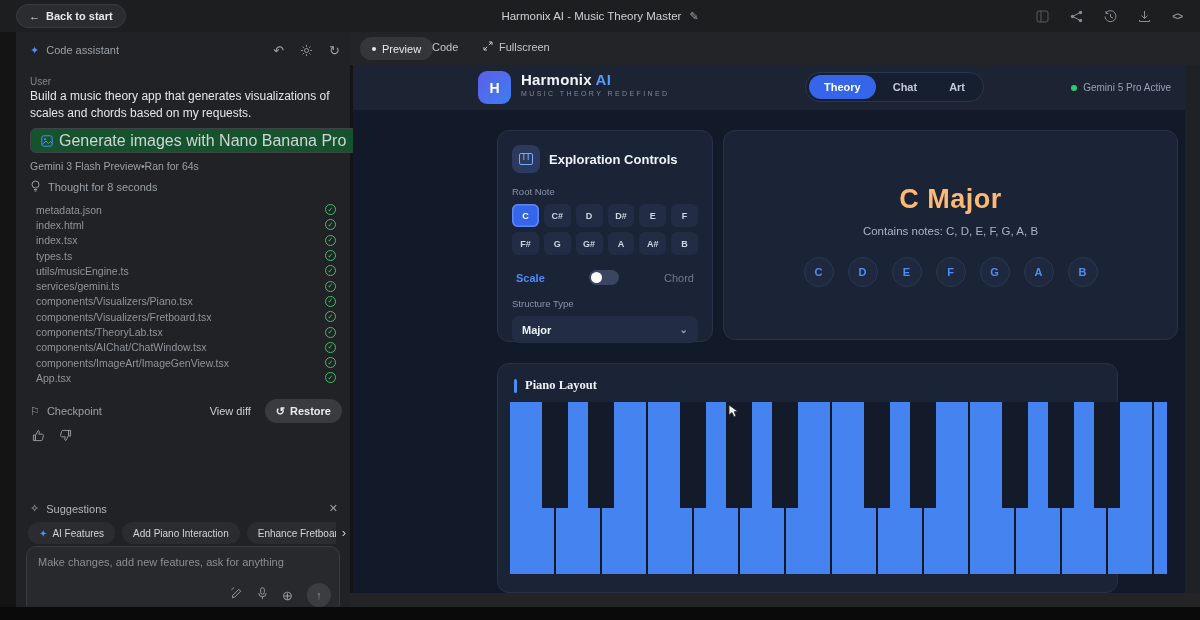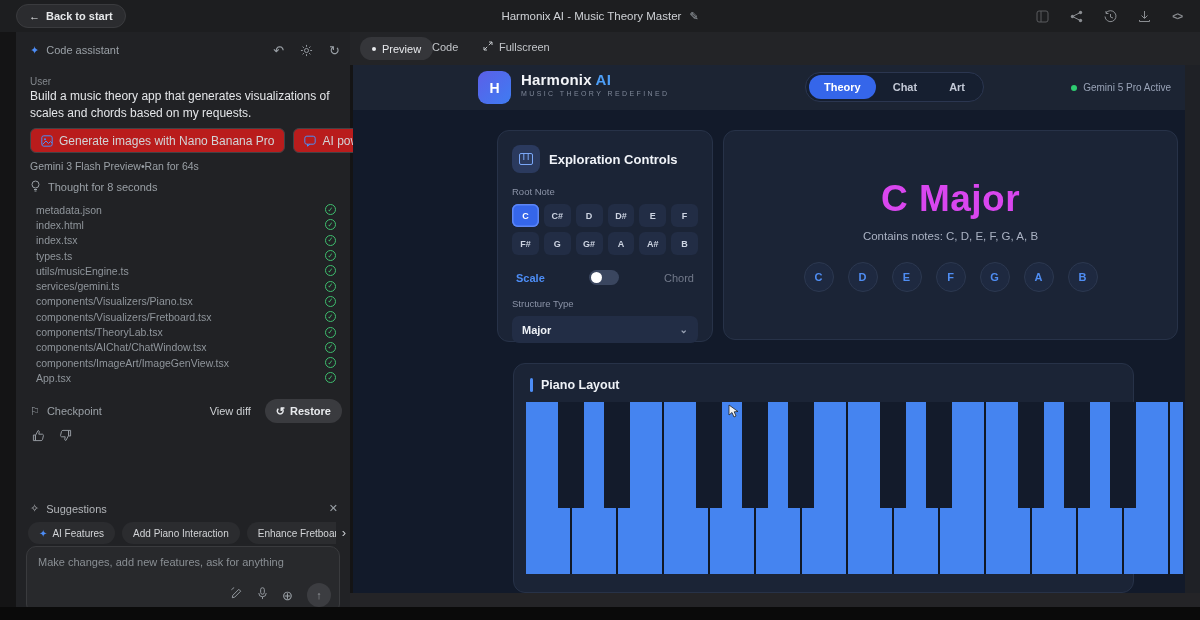--- a/index.html
+++ b/index.html
@@ -17,21 +17,21 @@
   .code-glyph { font-size:10px; color:#8a8d91; letter-spacing:-1px; font-weight:bold; }
 
   
   .sidebar { position:absolute; left:16px; top:32px; width:334px; height:575px; background:#212225; }
   .sb-header { position:absolute; top:6px; left:14px; right:10px; height:24px; display:flex; align-items:center; color:#9aa0a6; font-size:11px; }
   .sb-spark { color:#4d8df6; margin-right:7px; font-size:11px; }
   .sb-head-icons { margin-left:auto; display:flex; align-items:center; gap:16px; color:#9aa0a6; font-size:13px; }
   .sb-user-label { position:absolute; top:44px; left:14px; color:#83888d; font-size:10px; }
   .sb-prompt { position:absolute; top:56px; left:14px; right:12px; color:#e4e6e9; font-size:12px; line-height:1.45; }
   .sb-chips { position:absolute; top:96px; left:14px; display:flex; gap:8px; }
-  .chip { height:25px; display:flex; align-items:center; gap:6px; padding:5px 10px; background:#b91c1c; border:1px solid #414246; border-radius:6px; color:#d2d4d7; font-size:12px; white-space:nowrap; }
+  .chip { height:25px; display:flex; align-items:center; gap:6px; padding:5px 10px; background:#14532d; border:1px solid #414246; border-radius:6px; color:#d2d4d7; font-size:16px; white-space:nowrap; }
   .sb-model { position:absolute; top:128px; left:14px; color:#9aa0a6; font-size:10.5px; display:flex; align-items:center; }
   .sb-thought { position:absolute; top:148px; left:14px; display:flex; align-items:center; gap:7px; color:#9aa0a6; font-size:11px; }
   .sb-files { position:absolute; top:170px; left:20px; right:14px; }
   .file-row { height:15.3px; display:flex; align-items:center; }
   .file-name { color:#8f959b; font-size:10.5px; }
   .file-check { margin-left:auto; width:11px; height:11px; border:1px solid #3fbf6f; border-radius:50%; color:#3fbf6f; font-size:7px; display:flex; align-items:center; justify-content:center; }
   .sb-checkpoint { position:absolute; top:366px; left:14px; right:8px; height:26px; display:flex; align-items:center; color:#9aa0a6; font-size:11px; }
   .viewdiff { margin-left:auto; margin-right:14px; color:#cdd0d3; font-size:11px; }
   .restore-btn { height:24px; padding:0 11px; background:#3a3b3f; border-radius:13px; color:#e8eaed; font-size:11px; font-weight:bold; display:flex; align-items:center; gap:5px; }
   .sb-thumbs { position:absolute; top:396px; left:16px; display:flex; gap:14px; color:#9aa0a6; }
@@ -65,39 +65,39 @@
   .brand-tag { font-size:7px; color:#7e8798; letter-spacing:2.4px; margin-top:2px; }
   .nav-pills { position:absolute; left:452px; top:7px; height:30px; border:1px solid #2b3650; background:#161f30; border-radius:16px; display:flex; align-items:center; padding:0 3px; gap:2px; }
   .nav-pill { height:24px; padding:0 15px; display:flex; align-items:center; border-radius:13px; color:#c3c9d6; font-size:11px; font-weight:bold; }
   .nav-pill.active { background:#3566ea; color:#fff; }
   .app-status { position:absolute; right:14px; top:0; height:45px; display:flex; align-items:center; gap:6px; color:#98a2b6; font-size:10px; }
   .status-dot { width:6px; height:6px; border-radius:50%; background:#2ecc71; }
 
   .card { position:absolute; background:#1b2436; border:1px solid #273248; border-radius:12px; }
   .card-controls { left:144px; top:65px; width:216px; height:212px; padding:14px; }
   .card-result  { left:370px; top:65px; width:455px; height:210px; }
-  .card-piano   { left:160px; top:298px; width:621px; height:230px; }
+  .card-piano   { left:144px; top:298px; width:621px; height:230px;font-family:Liberation Serif, serif; }
 
   .cc-head { display:flex; align-items:center; gap:9px; }
   .cc-icon { width:28px; height:28px; background:#2b3a5e; border-radius:8px; display:flex; align-items:center; justify-content:center; }
   .cc-title { color:#f0f3f8; font-size:13px; font-weight:bold; }
   .cc-label { color:#8b93a7; font-size:9.5px; margin:13px 0 7px; }
   .note-grid { display:grid; grid-template-columns:repeat(6,1fr); gap:5px; }
   .note-btn { height:23px; border-radius:6px; background:#222d45; color:#cdd4e2; font-size:9px; font-weight:bold; display:flex; align-items:center; justify-content:center; }
   .note-btn.active { background:#3566ea; color:#fff; box-shadow:0 0 0 1.5px #5d86f5 inset; }
   .mode-row { display:flex; align-items:center; margin-top:15px; padding:0 4px; }
   .mode-scale { color:#4d8df6; font-size:11px; font-weight:bold; }
   .toggle { margin:0 auto; width:30px; height:15px; border-radius:8px; background:#3a465f; position:relative; }
   .toggle .knob { position:absolute; left:2px; top:2px; width:11px; height:11px; border-radius:50%; background:#fff; }
   .mode-chord { color:#72798a; font-size:11px; }
   .struct-select { margin-top:7px; height:27px; background:#222d45; border-radius:7px; display:flex; align-items:center; padding:0 10px; color:#eef1f6; font-size:11px; font-weight:bold; }
   .struct-select .chev { margin-left:auto; color:#9aa3b5; font-size:10px; }
 
   .result-inner { position:absolute; inset:0; display:flex; flex-direction:column; align-items:center; justify-content:center; gap:10px; }
-  .result-title { color:#d946ef; font-size:37px; font-weight:bold; letter-spacing:.5px; }
+  .result-title { color:#fdba74; font-size:27px; font-weight:bold; letter-spacing:.5px; }
   .result-sub { color:#aab2c3; font-size:11.5px; }
   .result-circles { display:flex; gap:14px; margin-top:10px; }
   .note-circle { width:30px; height:30px; border-radius:50%; border:1px solid #2c3850; background:#1e2940; color:#4f8df2; font-size:11px; font-weight:bold; display:flex; align-items:center; justify-content:center; }
 
   .piano-head { position:absolute; left:16px; top:14px; display:flex; align-items:center; gap:8px; }
   .piano-bar { width:3px; height:14px; background:#4d8df6; border-radius:2px; }
   .piano-title { color:#eef1f6; font-size:12.5px; font-weight:bold; }
   .keyboard { position:absolute; left:12px; top:38px; width:657px; height:172px; background:#101826; overflow:hidden; }
   .kb-row { position:absolute; left:0; top:0; height:172px; display:flex; gap:2px; }
   .white-key { width:44px; height:172px; background:#4584f0; flex:0 0 auto; }

